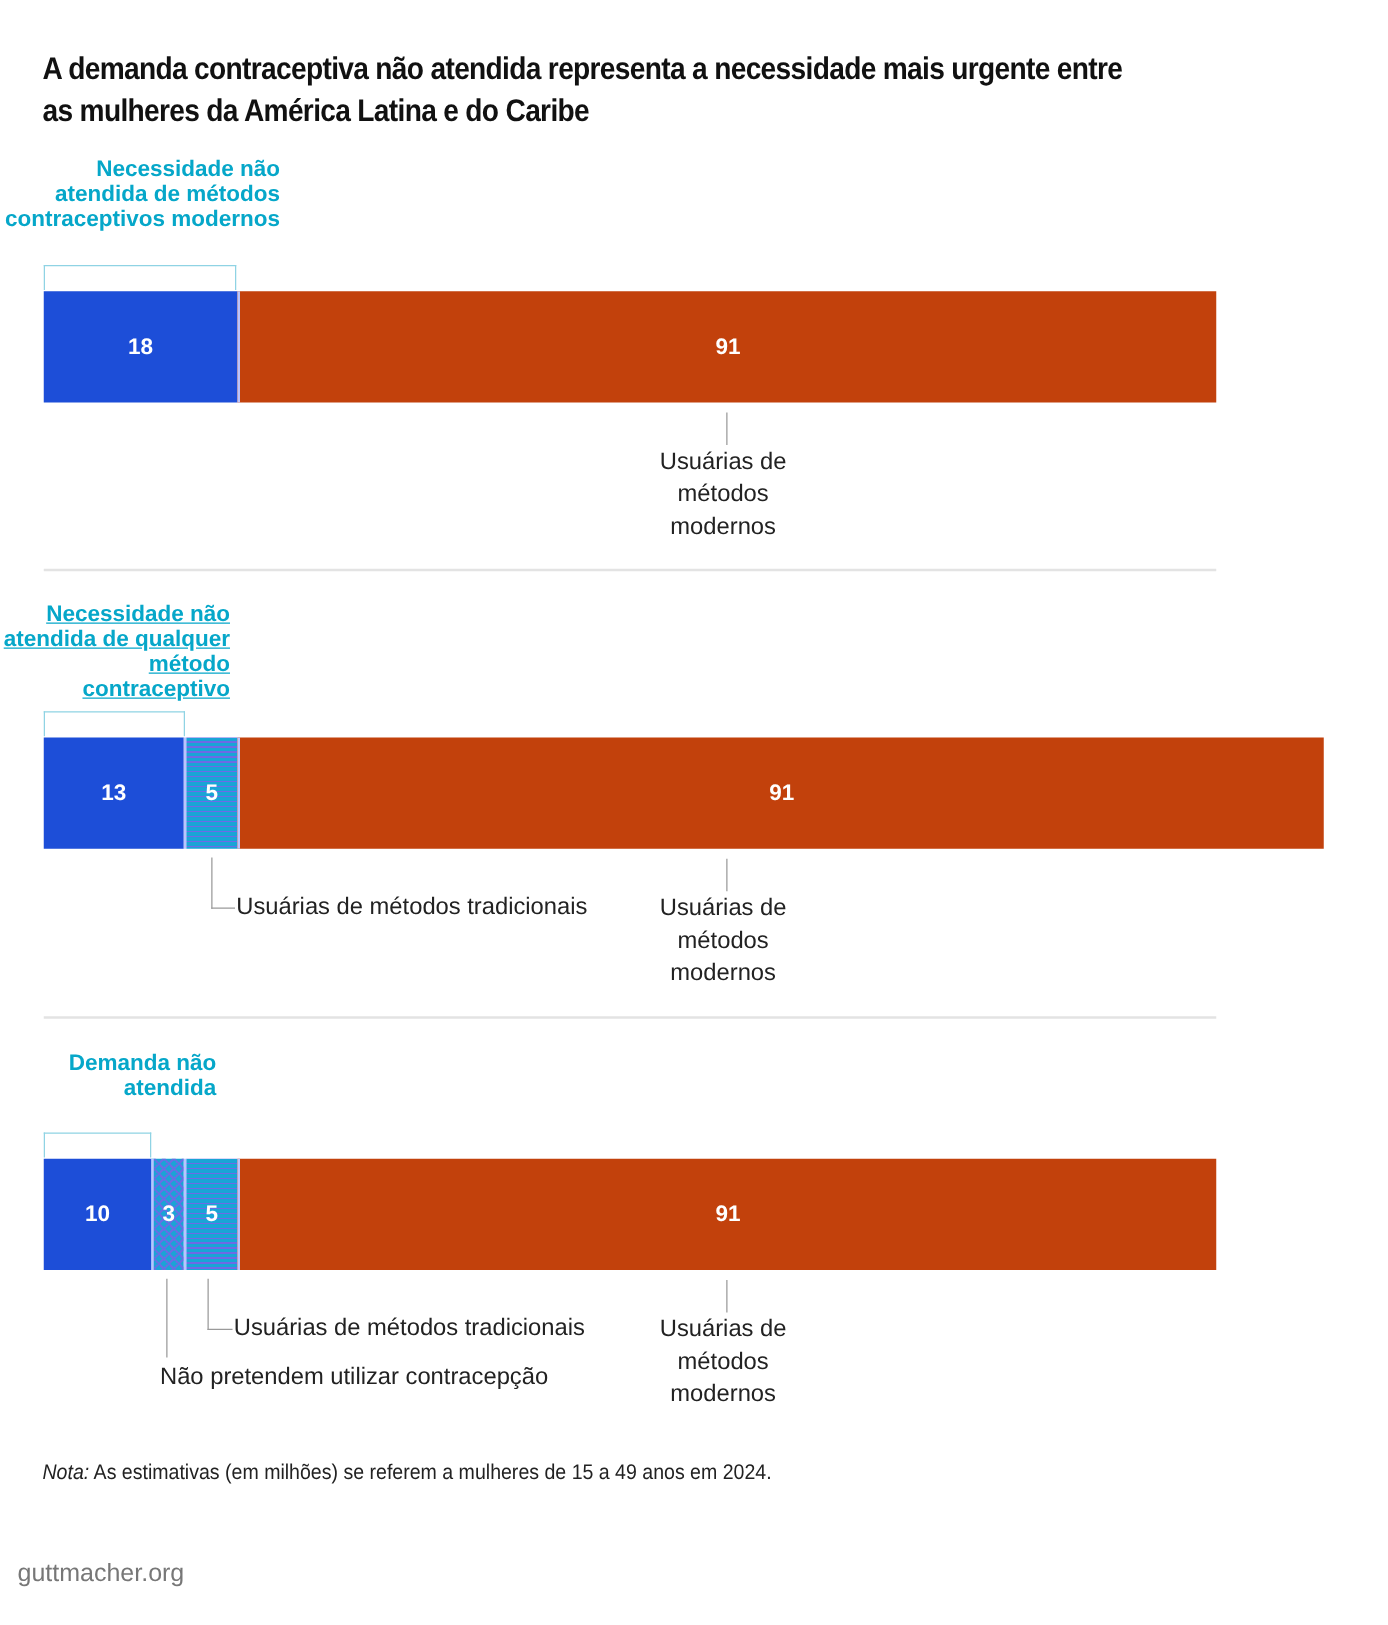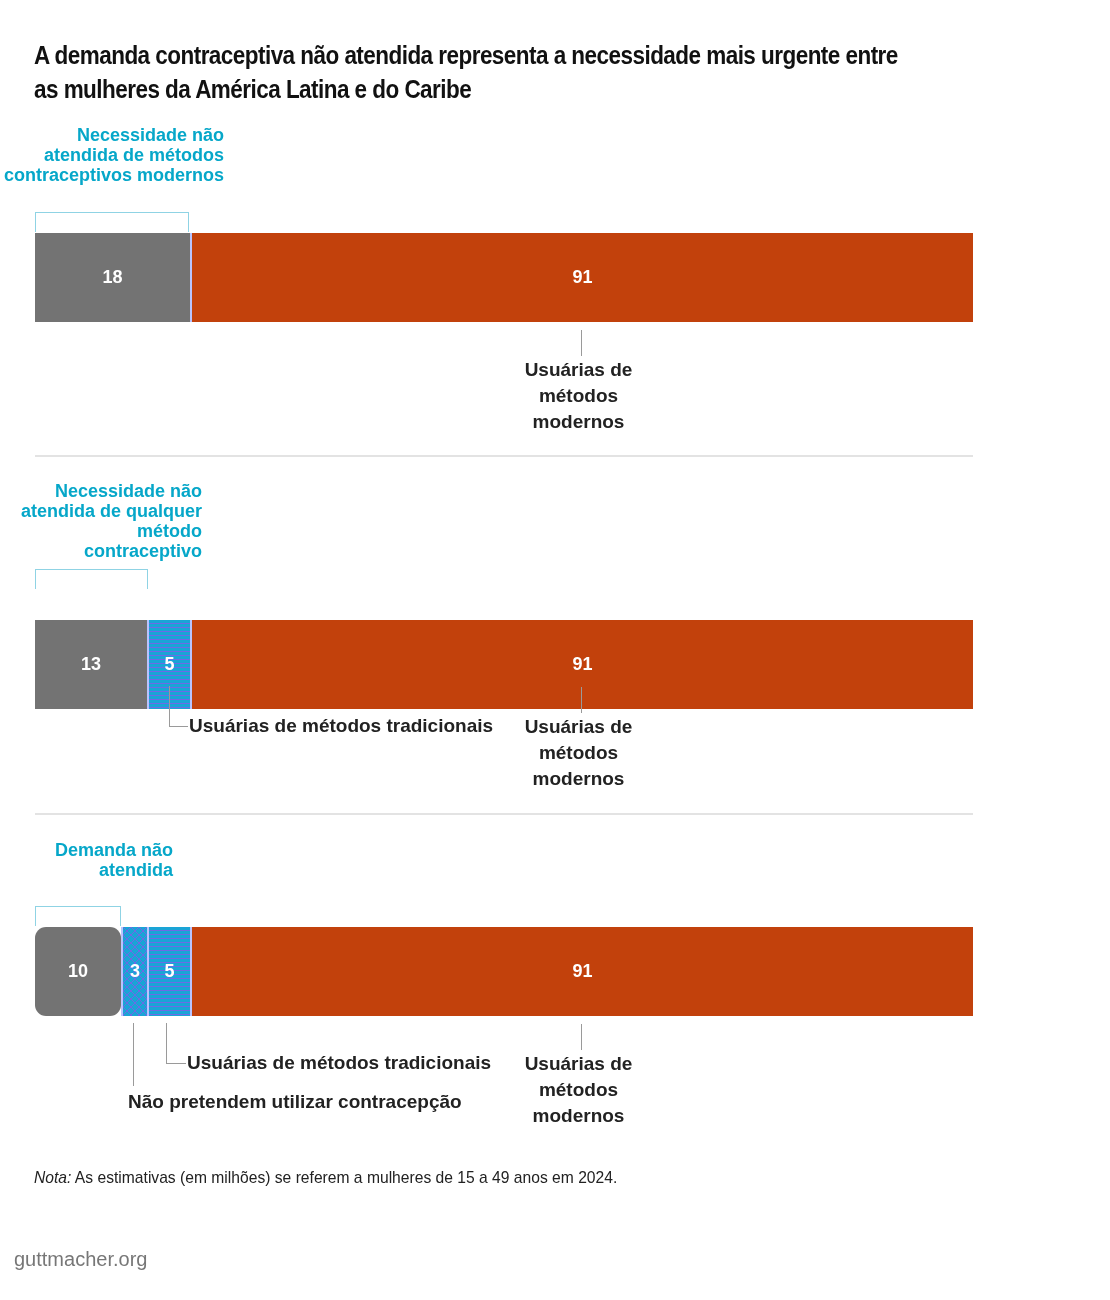--- a/index.html
+++ b/index.html
@@ -3,27 +3,27 @@
 <meta charset="utf-8">
 <style>
   html, body { margin: 0; padding: 0; background: #ffffff; }
   body { width: 1110px; height: 1300px; position: relative; overflow: hidden; font-family: "Liberation Sans", sans-serif; color: #111; }
   .title { position: absolute; left: 34px; top: 38px; width: 960px; font-family: "Liberation Sans", sans-serif; font-weight: bold; font-size: 25px; line-height: 34px; letter-spacing: -0.6px; transform: scaleX(0.9); transform-origin: left top; color: #111; }
   .group-label { position: absolute; text-align: right; font-weight: bold; font-size: 18px; line-height: 20px; color: #06a7c9; }
   .bracket { position: absolute; height: 20px; border: 1px solid #8fd3e4; border-bottom: none; box-sizing: border-box; }
   .bar { position: absolute; height: 89px; display: flex; }
   .seg { height: 100%; display: flex; align-items: center; justify-content: center; color: #fff; font-weight: bold; font-size: 18px; box-sizing: border-box; position: relative; }
   .seg + .seg { border-left: 2px solid #b9c4ff; }
-  .seg.unmet { background: #737373; }
+  .seg.unmet { background: #1d4ed8; }
   .seg.trad { background: repeating-linear-gradient(180deg, #1aa4d6 0px, #1aa4d6 3px, #6d6ae6 3px, #6d6ae6 4px); }
   .seg.noint { background-color: #1aa4d6; background-image: linear-gradient(135deg, transparent 45%, #6d6ae6 45%, #6d6ae6 55%, transparent 55%), linear-gradient(45deg, transparent 45%, #6d6ae6 45%, #6d6ae6 55%, transparent 55%); background-size: 8px 8px; }
   .seg.modern { background: #c2410c; }
   .leader { position: absolute; border-left: 1px solid #9a9a9a; }
   .leader.elbow { border-bottom: 1px solid #9a9a9a; }
-  .anno { position: absolute; font-size: 19px; line-height: 26px; color: #222; text-align: center; font-weight: bold; }
+  .anno { position: absolute; font-size: 19px; line-height: 26px; color: #222; text-align: center; }
   .anno.left { text-align: right; white-space: nowrap; }
   .divider { position: absolute; left: 35px; width: 938px; height: 2px; background: #e3e3e3; }
   .note { position: absolute; left: 34px; top: 1168px; font-size: 17px; color: #222; transform: scaleX(0.92); transform-origin: left top; white-space: nowrap; }
   .note em { font-style: italic; }
   .source { position: absolute; left: 14px; top: 1248px; font-size: 20px; color: #777; text-align: center; }
 </style>
 </head>
 <body>
 
 <div class="title">A demanda contraceptiva não atendida representa a necessidade mais urgente entre as mulheres da América Latina e do Caribe</div>
@@ -35,40 +35,40 @@
     <div class="seg unmet" style="width:155px;">18</div>
     <div class="seg modern" style="flex:1;">91</div>
   </div>
   <div class="leader" style="left:581px; top:330px; height:26px;"></div>
   <div class="anno" style="left:506px; top:357px; width:145px;">Usuárias de métodos modernos</div>
 </div>
 
 <div class="divider" style="top:455px;"></div>
 
 <div>
-  <div class="group-label" style="left:18px; top:481px; width:184px;">Necessidade não atendida de qualquer método contraceptivo</div>
+  <div class="group-label" style="left:0; top:481px; width:184px;text-decoration:underline;">Necessidade não atendida de qualquer método contraceptivo</div>
   <div class="bracket" style="left:35px; top:569px; width:113px;"></div>
-  <div class="bar" style="left:35px; top:590px; width:938px;margin-top:30px;">
+  <div class="bar" style="left:35px; top:590px; width:1024px;">
     <div class="seg unmet" style="width:112px;">13</div>
     <div class="seg trad" style="width:43px;">5</div>
     <div class="seg modern" style="flex:1;">91</div>
   </div>
   <div class="leader elbow" style="left:169px; top:686px; height:40px; width:18px;"></div>
   <div class="anno left" style="left:189px; top:713px;">Usuárias de métodos tradicionais</div>
   <div class="leader" style="left:581px; top:687px; height:26px;"></div>
   <div class="anno" style="left:506px; top:714px; width:145px;">Usuárias de métodos modernos</div>
 </div>
 
 <div class="divider" style="top:813px;"></div>
 
 <div>
   <div class="group-label" style="left:0; top:840px; width:152px;margin-left:21px;">Demanda não atendida</div>
   <div class="bracket" style="left:35px; top:906px; width:86px;"></div>
   <div class="bar" style="left:35px; top:927px; width:938px;">
-    <div class="seg unmet" style="width:86px;border-radius:11px;">10</div>
+    <div class="seg unmet" style="width:86px;">10</div>
     <div class="seg noint" style="width:26px;">3</div>
     <div class="seg trad" style="width:43px;">5</div>
     <div class="seg modern" style="flex:1;">91</div>
   </div>
   <div class="leader elbow" style="left:166px; top:1023px; height:40px; width:19px;"></div>
   <div class="anno left" style="left:187px; top:1050px;">Usuárias de métodos tradicionais</div>
   <div class="leader" style="left:133px; top:1023px; height:63px;"></div>
   <div class="anno left" style="left:128px; top:1089px;">Não pretendem utilizar contracepção</div>
   <div class="leader" style="left:581px; top:1024px; height:26px;"></div>
   <div class="anno" style="left:506px; top:1051px; width:145px;">Usuárias de métodos modernos</div>

